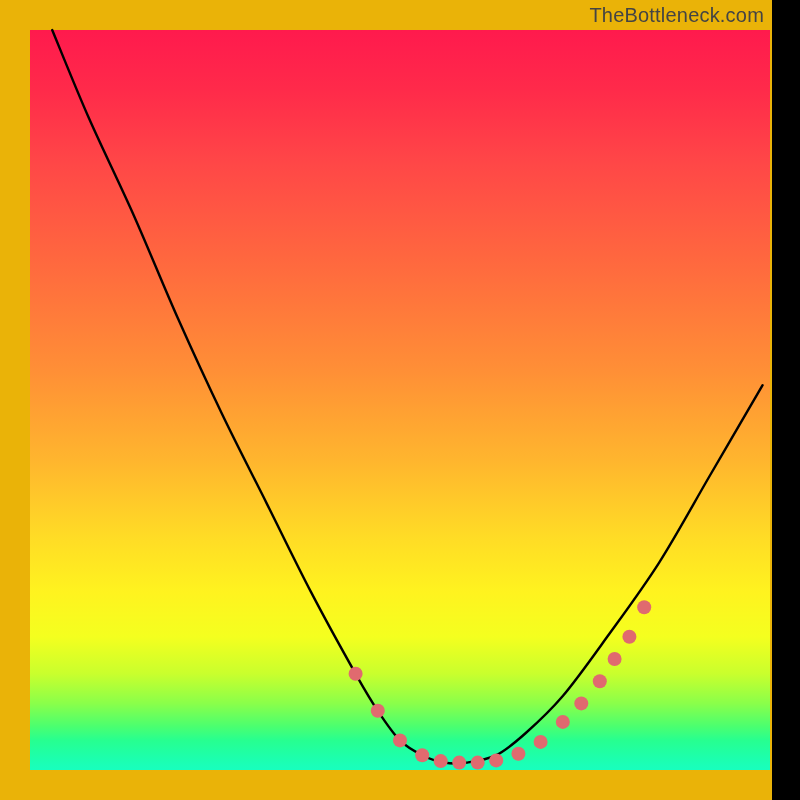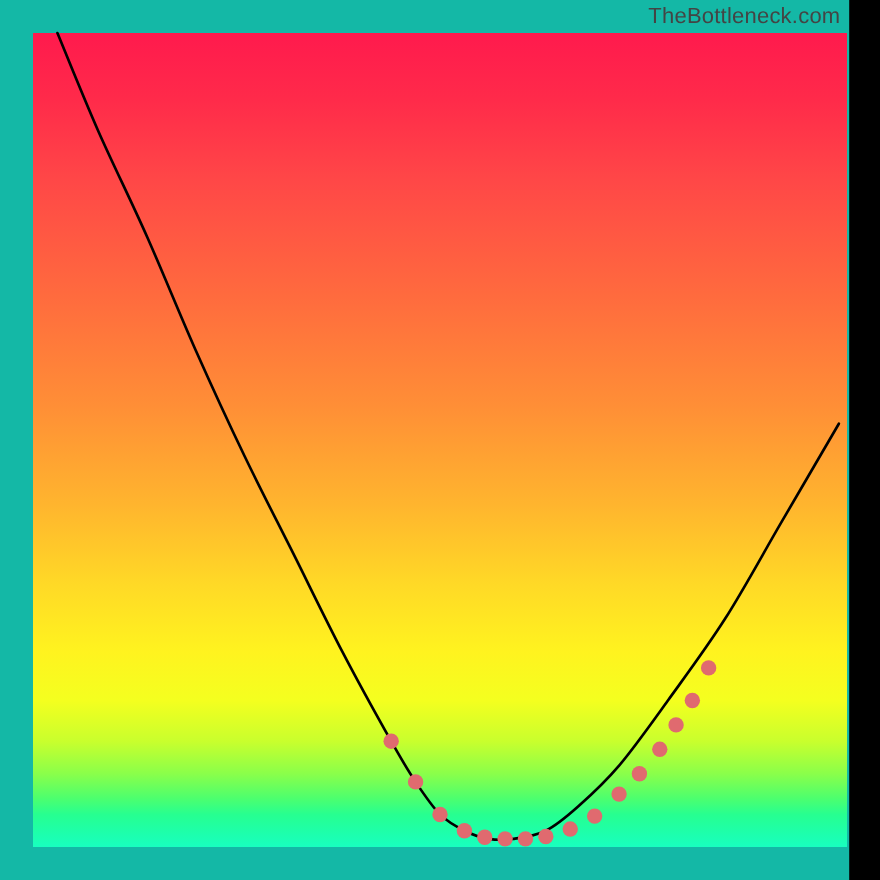--- a/index.html
+++ b/index.html
@@ -8,21 +8,21 @@
     width: 800px;
     height: 800px;
     background: #000;
     overflow: hidden;
     font-family: Arial, Helvetica, sans-serif;
   }
   .frame {
     position: relative;
     width: 772px;
     height: 800px;
-    background: #14b8a6;
+    background: #eab308;
   }
   .plot {
     position: absolute;
     left: 30px;
     top: 30px;
     width: 740px;
     height: 740px;
     
     background: linear-gradient(to bottom,
       #ff1a4d 0%,

